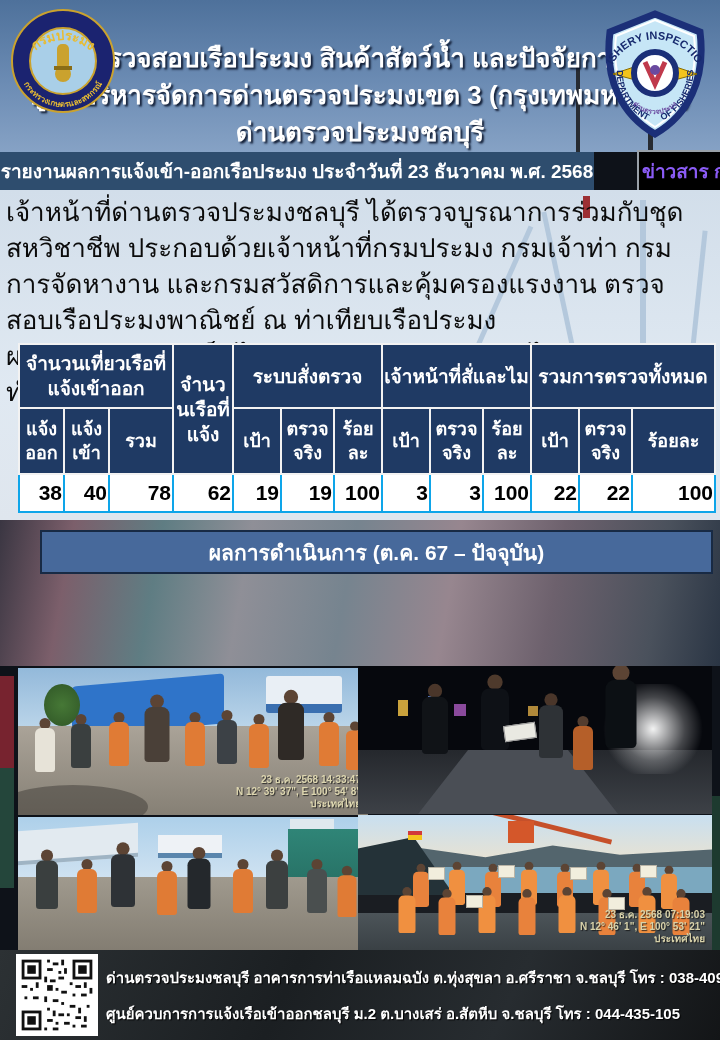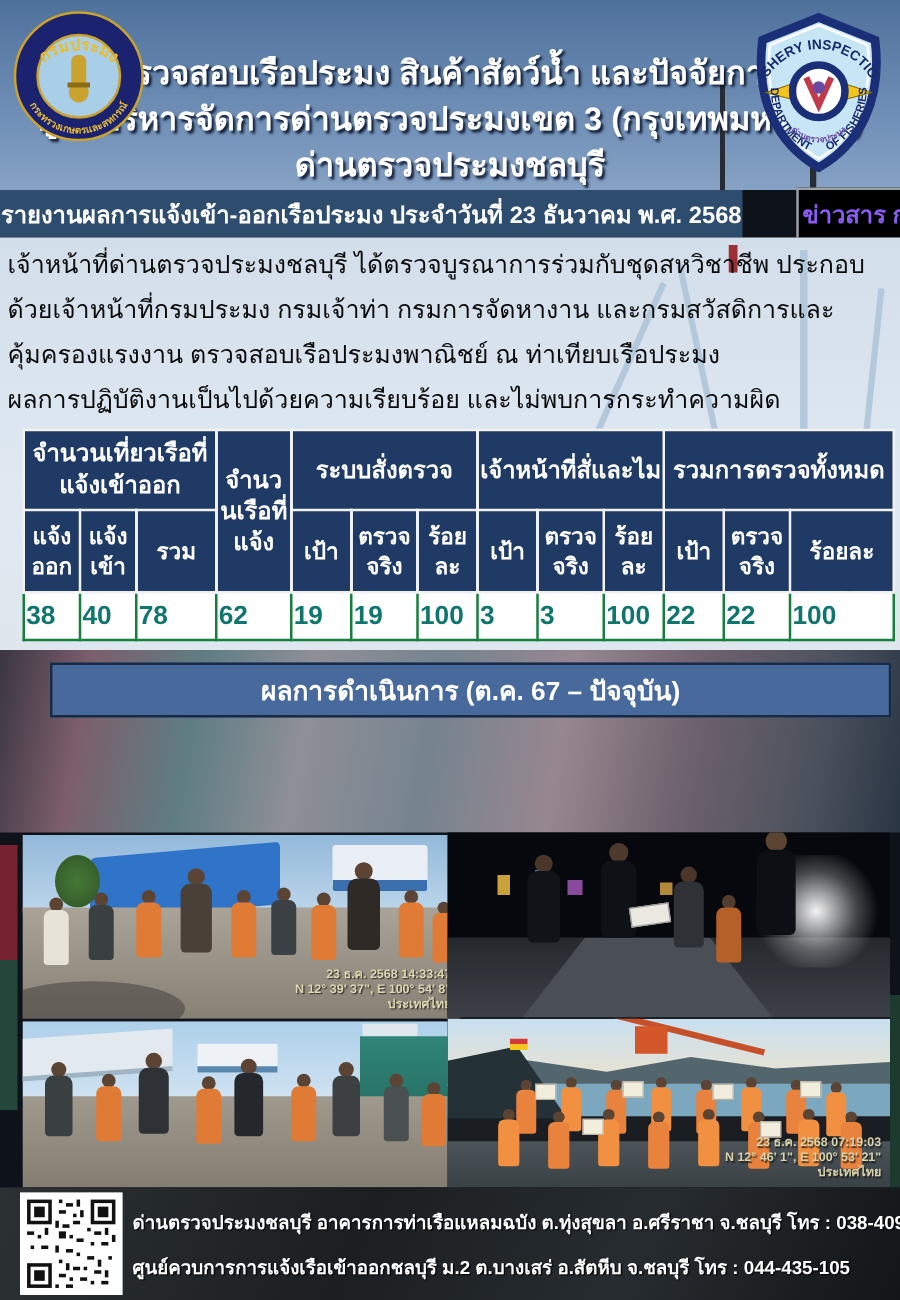--- a/index.html
+++ b/index.html
@@ -21,32 +21,32 @@
               display:flex;align-items:center;justify-content:center;color:#fff;font-weight:bold;font-size:19px;}
   .news-badge{position:absolute;left:601px;top:150px;width:119px;height:40px;background:#000;
               border-top:2px solid #99a1a9;border-left:2px solid #99a1a9;box-sizing:border-box;
               display:flex;align-items:center;justify-content:center;color:#8b5cf6;font-weight:bold;font-size:19px;margin-left:36px;}
 
   
   .sec-light{position:absolute;left:0;top:190px;width:720px;height:330px;
              background:linear-gradient(180deg,#d2deea 0%,#e0e9f2 60%,#dfe6ee 100%);}
   .crane{position:absolute;background:#b4c8dc;}
   .flag-red{position:absolute;left:583px;top:6px;width:7px;height:22px;background:#9c2f33;}
-  .summary-text{position:absolute;left:6px;top:4px;width:706px;color:#0b0b0b;font-size:20px;line-height:36px;}
+  .summary-text{position:absolute;left:6px;top:4px;width:706px;color:#0b0b0b;font-size:26px;line-height:36px;}
   .summary-text p{margin:0;}
 
   
   .t1{position:absolute;left:18px;top:343px;width:696px;border-collapse:collapse;table-layout:fixed;
       border:2px solid #0d0d0d;}
   .t1 th{background:#1f3a64;color:#fff;border:2px solid #f2f2f2;font-weight:bold;text-align:center;
          padding:1px;overflow:hidden;overflow-wrap:anywhere;}
   .t1 tr.gh th{font-size:19px;height:60px;line-height:25px;}
   .t1 tr.sh th{font-size:18px;height:62px;line-height:24px;}
-  .t1 td{background:#fff;color:#0f766e;border:2px solid #15803d;font-size:21px;font-weight:bold;
-         text-align:left;height:34px;}
+  .t1 td{background:#fff;color:#000000;border:2px solid #0ea5e9;font-size:21px;font-weight:bold;
+         text-align:right;height:34px;}
 
   
   .sec-mid{position:absolute;left:0;top:520px;width:720px;height:146px;
            background:linear-gradient(100deg,#3a3642 0%,#7c5f6b 10%,#5f7d83 22%,#8f8f97 34%,
            #76848f 48%,#97868f 62%,#6d616d 76%,#4a515c 90%,#2a3544 100%);}
   .t2-wrap{position:absolute;left:40px;top:530px;width:673px;}
   .t2-title{height:44px;background:#47699b;border:2px solid #182a44;box-sizing:border-box;
             display:flex;align-items:center;justify-content:center;color:#fff;font-weight:bold;font-size:21px;}
   .t2{width:673px;border-collapse:collapse;table-layout:fixed;border:2px solid #0d0d0d;margin-top:3px;}
   .t2 th{background:#fff;color:#000;border:2px solid #0d0d0d;font-size:21px;font-weight:bold;height:46px;}

